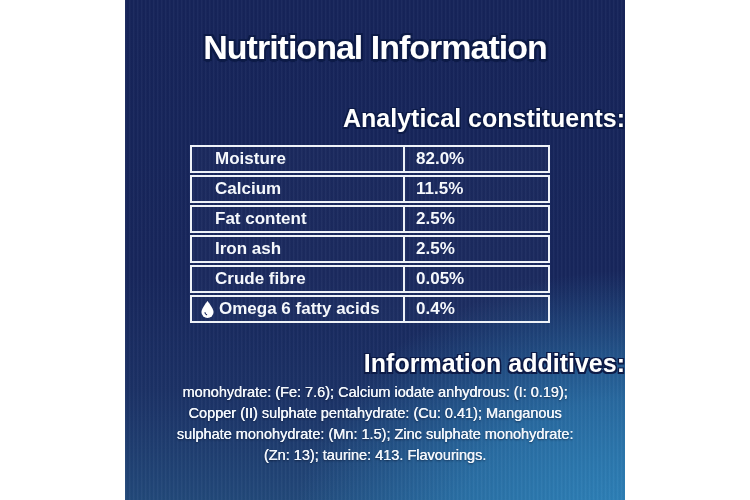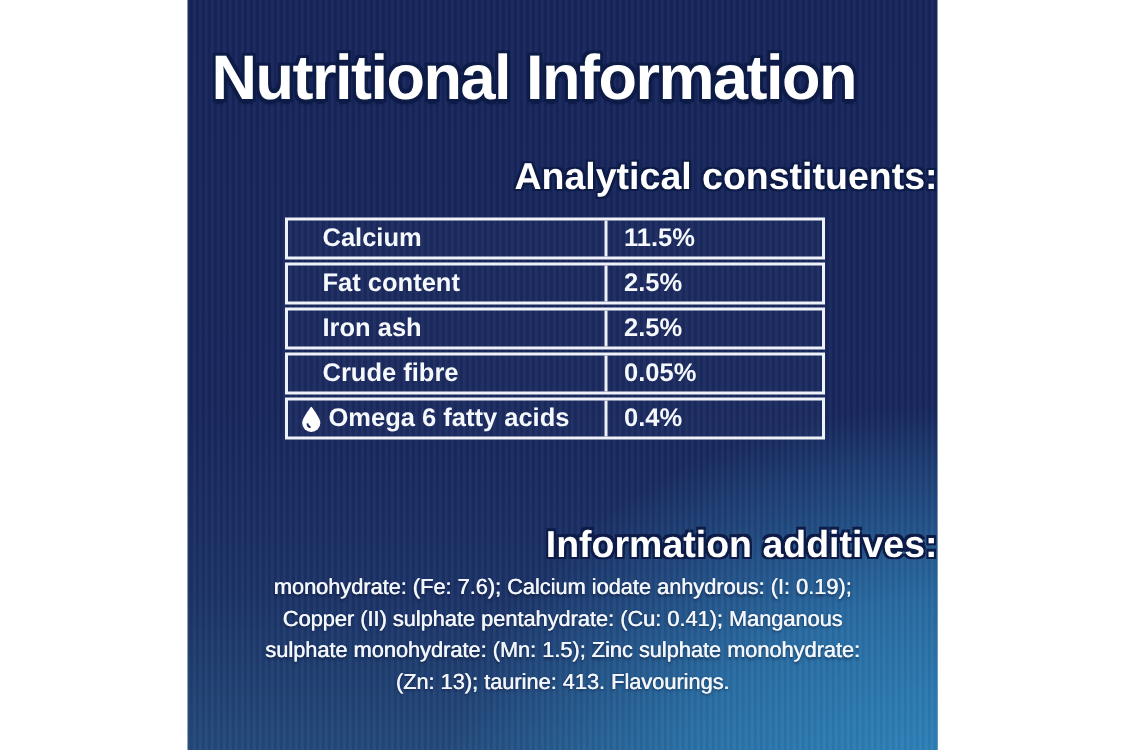--- a/index.html
+++ b/index.html
@@ -14,23 +14,23 @@
   .panel {
     position: absolute; left: 125px; top: 0; width: 500px; height: 500px;
     background-image:
       repeating-linear-gradient(90deg, rgba(255,255,255,0.035) 0px, rgba(255,255,255,0.035) 1px, rgba(0,0,0,0.04) 2px, rgba(0,0,0,0.0) 4px),
       radial-gradient(ellipse 95% 75% at 102% 108%, #2e85bd 0%, rgba(46,133,189,0.65) 38%, rgba(46,133,189,0) 72%),
       linear-gradient(to bottom, #16245a 0%, #17265c 55%, #1b3166 78%, #22497a 100%);
     color: #ffffff;
   }
 
   .title {
-    position: absolute; top: 28px; left: 16px; width: 100%;
-    text-align: left;
-    font-size: 42px; font-weight: bold; letter-spacing: -1px;
+    position: absolute; top: 28px; left: 0; width: 100%;
+    text-align: center;
+    font-size: 34px; font-weight: bold; letter-spacing: -1px;
     color: #ffffff;
     text-shadow:
       2px 2px 0 #0d1b47, -2px 2px 0 #0d1b47,
       2px -2px 0 #0d1b47, -2px -2px 0 #0d1b47,
       0 3px 1px #0d1b47;
   }
 
   .subheading {
     position: absolute; left: 0; width: 100%;
     text-align: right;
@@ -81,20 +81,24 @@
 
 <div class="stage">
   <div class="panel">
 
     <div class="title">Nutritional Information</div>
 
     <div class="subheading analytical">Analytical constituents:</div>
 
     <div class="table">
         <div class="row">
+          <div class="cell label">Moisture</div>
+          <div class="cell value">82.0%</div>
+        </div>
+        <div class="row">
           <div class="cell label">Calcium</div>
           <div class="cell value">11.5%</div>
         </div>
         <div class="row">
           <div class="cell label">Fat content</div>
           <div class="cell value">2.5%</div>
         </div>
         <div class="row">
           <div class="cell label">Iron ash</div>
           <div class="cell value">2.5%</div>

